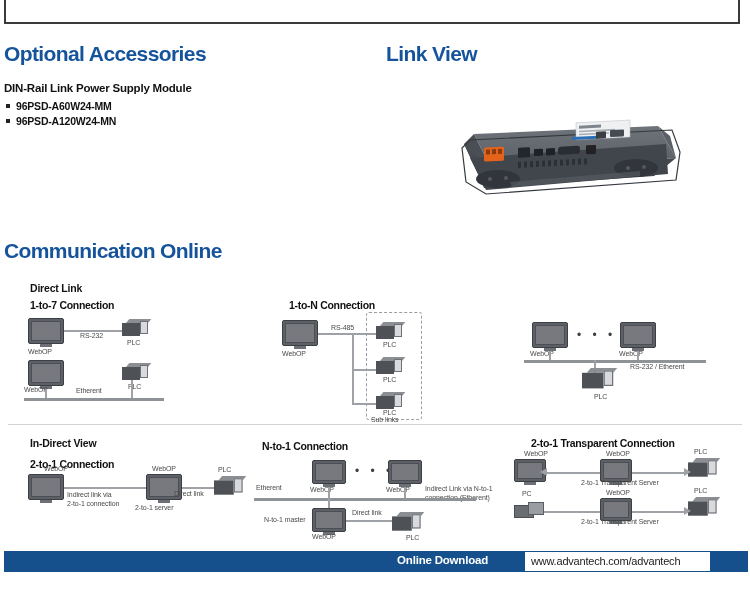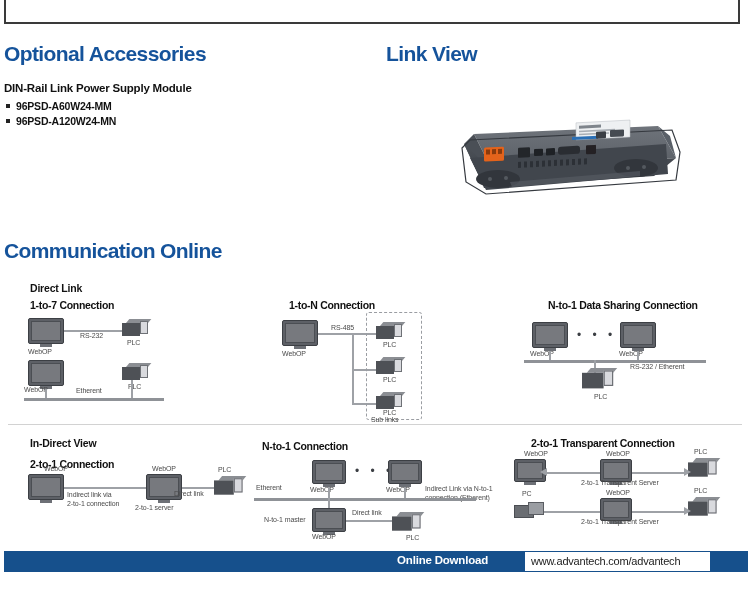--- a/index.html
+++ b/index.html
@@ -439,21 +439,20 @@
   <div class="lbl" style="left:383px; top:108px;">PLC</div>
 
   <div class="plc" style="left:376px; top:124px;">
     <div class="top"></div>
       <div class="side"></div>
       <div class="face"></div>
   </div>
   <div class="lbl" style="left:383px; top:141px;">PLC</div>
   <div class="lbl" style="left:371px; top:148px;">Sub links</div>
 
-  <div class="diag-sub" style="left:548px; top:31px;">N-to-1 Data Sharing Connection</div>
 
   <div class="mon" style="left:532px; top:54px; width:36px; height:26px;"></div>
   <div class="mon-foot" style="left:544px; top:80px; width:12px; height:3px;"></div>
   <div class="lbl" style="left:530px; top:82px;">WebOP</div>
 
   <div class="dots" style="left:577px; top:63px;">• • •</div>
 
   <div class="mon" style="left:620px; top:54px; width:36px; height:26px;"></div>
   <div class="mon-foot" style="left:632px; top:80px; width:12px; height:3px;"></div>
   <div class="lbl" style="left:619px; top:82px;">WebOP</div>

